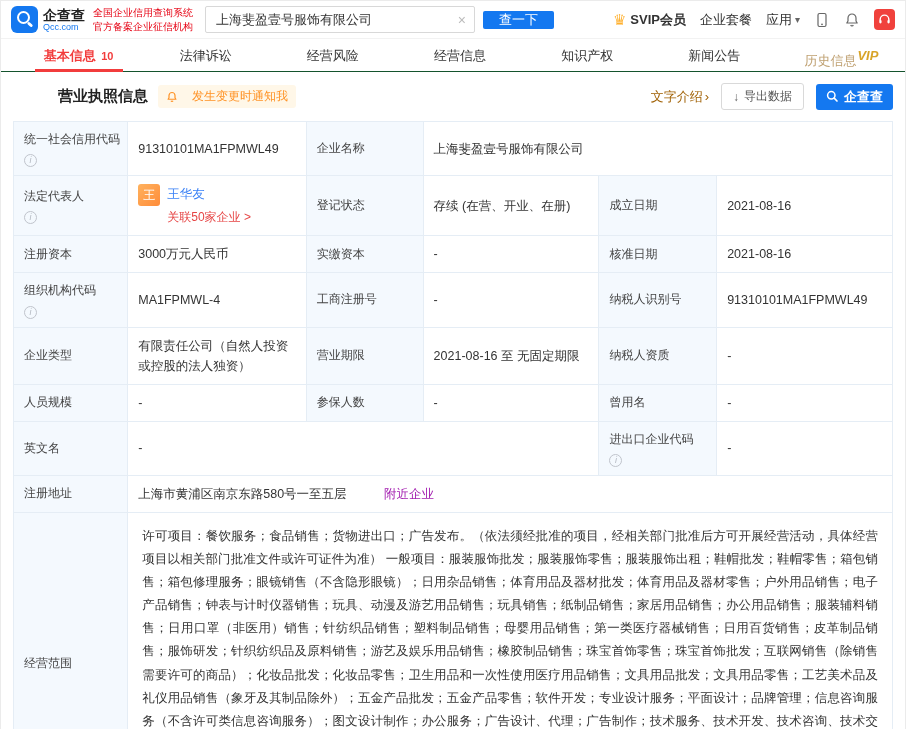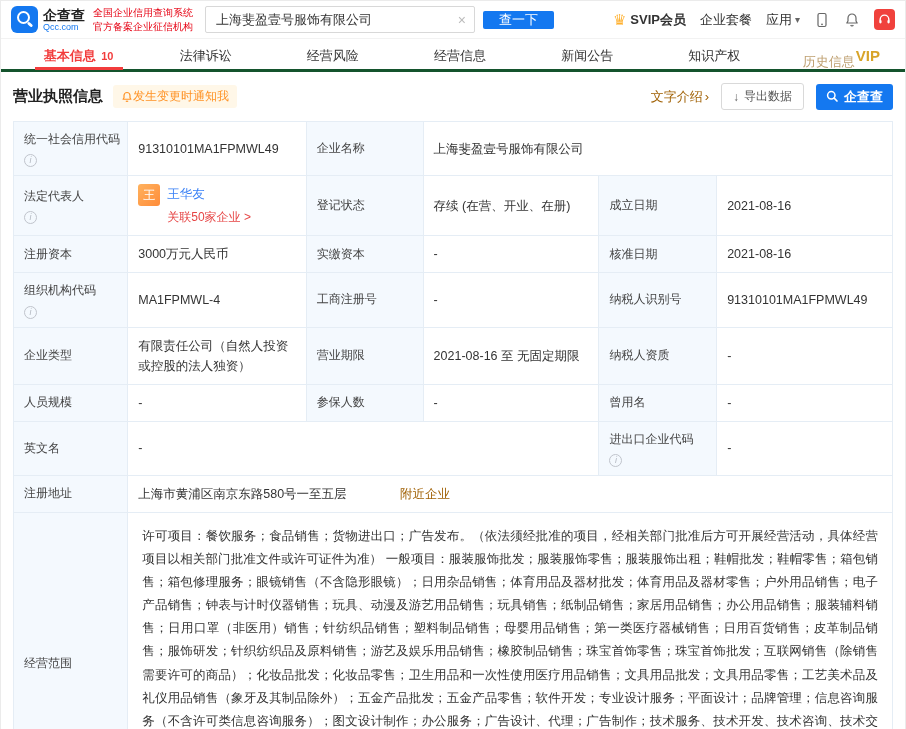--- a/index.html
+++ b/index.html
@@ -21,49 +21,49 @@
   .search-btn { height: 18px; padding: 0 16px; background: #1478f0; color: #fff; border: none; border-radius: 2px; font-size: 13px; cursor: pointer; font-family: inherit; flex: none; }
   .top-right { margin-left: auto; display: flex; align-items: center; gap: 14px; font-size: 13px; flex: none; }
   .svip { display: inline-flex; align-items: center; gap: 4px; color: #333; font-weight: bold; cursor: pointer; text-decoration: none; }
   .crown-glyph { color: #ffb02e; font-size: 15px; line-height: 1; }
   .pkg, .apps { color: #333; cursor: pointer; text-decoration: none; display: inline-flex; align-items: center; gap: 3px; }
   .caret-glyph { font-size: 10px; color: #666; }
   .hdr-icon { display: inline-flex; align-items: center; cursor: pointer; }
   .service-icon { width: 21px; height: 21px; background: #f0413c; border-radius: 4px; display: inline-flex; align-items: center; justify-content: center; cursor: pointer; }
 
   
-  .nav { display: flex; border-top: 1px solid #f2f2f2; border-bottom: 3px solid #14532d; height: 34px; padding-left: 14px; }
+  .nav { display: flex; border-top: 1px solid #f2f2f2; border-bottom: 1px solid #14532d; height: 34px; padding-left: 14px; }
   .tab { flex: 1; text-align: center; font-size: 13px; color: #333; cursor: pointer; position: relative; line-height: 33px; white-space: nowrap; }
   .tab.active { color: #f23c3c; font-weight: bold; }
   .tab.active::after { content: ""; position: absolute; left: 50%; transform: translateX(-50%); bottom: -1px; width: 88px; height: 3px; background: #f23c3c; }
   .tab-count { font-size: 11px; margin-left: 2px; }
   .tab-history { color: #bfa071; }
-  .vip-sup { font-size: 15px; color: #d8a429; vertical-align: super; font-weight: bold; margin-left: 1px; }
+  .vip-sup { font-size: 13px; color: #d8a429; vertical-align: super; font-style: italic; font-weight: bold; margin-left: 1px; }
 
   
   .section-bar { display: flex; align-items: center; justify-content: space-between; padding: 11px 12px 9px; }
-  .section-left { display: flex; align-items: center; gap: 10px; }
+  .section-left { display: flex; align-items: center; gap: 10px; margin-left: 45px; }
   .section-title { font-size: 15px; font-weight: bold; color: #222; }
-  .notify-badge { display: inline-flex; align-items: center; gap: 0; background: #fff7e8; color: #ff9326; font-size: 12px; padding: 3px 8px; border-radius: 3px; cursor: pointer; }
+  .notify-badge { display: inline-flex; align-items: center; gap: 14px; background: #fff7e8; color: #ff9326; font-size: 12px; padding: 3px 8px; border-radius: 3px; cursor: pointer; }
   .section-right { display: flex; align-items: center; gap: 12px; }
   .text-intro { color: #a16207; font-size: 13px; cursor: pointer; text-decoration: none; display: inline-flex; align-items: center; gap: 2px; }
   .export-btn { display: inline-flex; align-items: center; gap: 5px; height: 27px; padding: 0 11px; border: 1px solid #d9d9d9; background: #fff; border-radius: 3px; font-size: 12px; color: #555; cursor: pointer; font-family: inherit; }
   .dl-glyph { font-weight: bold; color: #666; }
   .stamp { display: inline-flex; align-items: center; gap: 5px; background: #1478f0; color: #fff; font-size: 13px; font-weight: bold; padding: 4px 10px; border-radius: 3px; }
 
   
   .info-table { width: calc(100% - 24px); margin: 2px 12px 14px; border-collapse: collapse; table-layout: fixed; font-size: 12.5px; }
   .info-table td { border: 1px solid #e5edf5; padding: 8px 10px; color: #333; line-height: 1.6; vertical-align: middle; word-break: break-all; }
   td.lbl { background: #f4f9fe; color: #444; font-size: 12px; padding: 8px 4px 8px 10px; }
   .info-icon { display: block; width: 13px; height: 13px; border: 1px solid #c0c4cc; border-radius: 50%; color: #b5bac2; font-size: 9px; font-style: italic; line-height: 11px; text-align: center; margin-top: 5px; cursor: pointer; }
   .legal-rep { display: flex; gap: 7px; align-items: flex-start; }
   .rep-avatar { width: 22px; height: 22px; background: linear-gradient(135deg, #ffb25e, #ff8c3a); color: #fff; border-radius: 3px; font-size: 12px; display: flex; align-items: center; justify-content: center; flex: none; }
   .rep-name { color: #3b82f6; cursor: pointer; line-height: 1.4; }
   .rep-related { color: #e64545; font-size: 12px; cursor: pointer; margin-top: 4px; text-align: center; }
-  .cell-link { color: #a16207; cursor: pointer; margin-left: 20px; padding-left: 30px; }
+  .cell-link { color: #a21caf; cursor: pointer; margin-left: 4px; padding-left: 30px; }
   td.scope-cell { padding: 12px 14px; line-height: 1.85; text-align: justify; }
 </style>
 </head>
 <body>
 
 <div class="page">
 
   <header class="topbar">
     <div class="logo-wrap">
       <div class="logo-icon"></div>
@@ -121,24 +121,24 @@
     <div class="tab">
       <span>法律诉讼</span>
     </div>
     <div class="tab">
       <span>经营风险</span>
     </div>
     <div class="tab">
       <span>经营信息</span>
     </div>
     <div class="tab">
+      <span>知识产权</span>
+    </div>
+    <div class="tab">
       <span>新闻公告</span>
-    </div>
-    <div class="tab">
-      <span>知识产权</span>
     </div>
     <div class="tab tab-history">
       <span>历史信息</span><span class="vip-sup">VIP</span>
     </div>
   </nav>
 
   <div class="section-bar">
     <div class="section-left">
       <h2 class="section-title">营业执照信息</h2>
       <span class="notify-badge">

